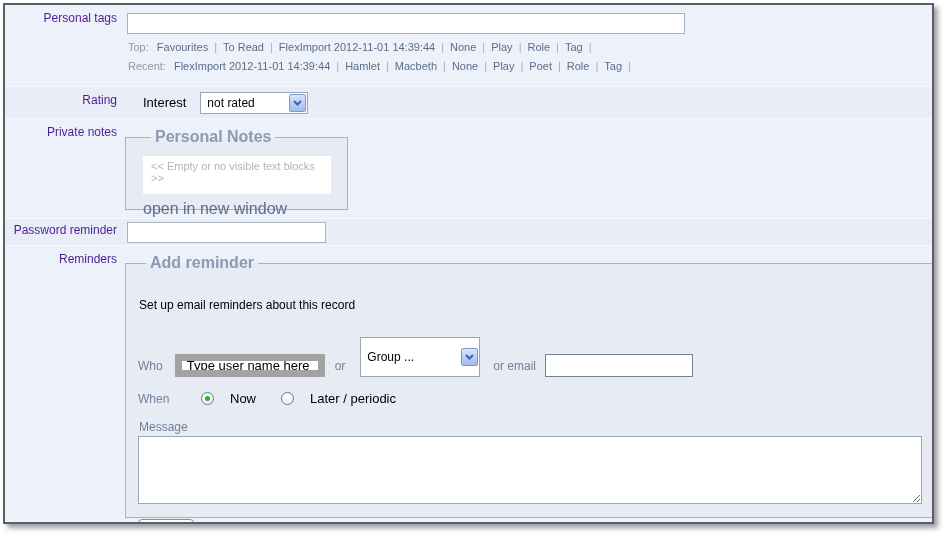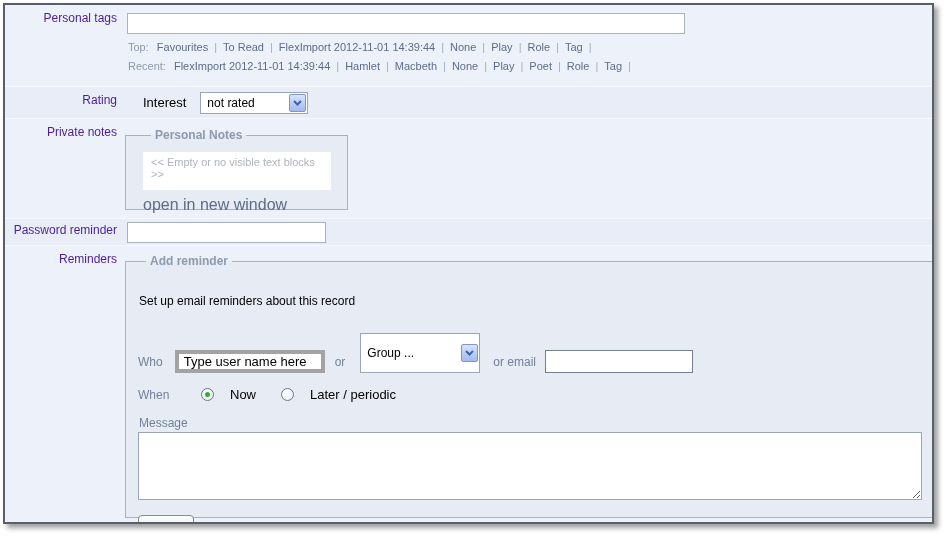--- a/index.html
+++ b/index.html
@@ -45,21 +45,21 @@
     width: 17px; height: 18px; margin-right: 1px; border: 1px solid #8196c6; border-radius: 2px;
     background: linear-gradient(180deg, #d8e4fb 0%, #b9cdf2 55%, #a3bcee 100%);
     display: flex; align-items: center; justify-content: center;
   }
 
   
   #row-private-notes { height: 99px; }
   fieldset {
     border: 1px solid #a8b2c4; background: #e7ebf3;
   }
-  legend { font-size: 12px; font-weight: bold; color: #8d9ab0; margin-left: 8px; padding: 0 4px; }
+  legend { font-size: 16px; font-weight: bold; color: #8d9ab0; margin-left: 8px; padding: 0 4px; }
   #personal-notes-fieldset { margin: 9px 0 0 0; width: 223px; height: 82px; padding: 4px 0 0 17px; }
   #notes-empty-box {
     width: 188px; height: 38px; background: #ffffff; margin-top: 6px;
     font-size: 11px; color: #b0b4bd; padding: 4px 2px 0 8px;
   }
   #open-new-window { display: inline-block; margin-top: 6px; font-size: 16px; color: #5d6d89; text-decoration: none; cursor: pointer; }
 
   
   #row-password { height: 28px; }
   #password-input {
@@ -67,21 +67,21 @@
     border: 1px solid #a9b2bf; background: #ffffff; font-size: 12px; padding: 0 4px;
   }
 
   
   #row-reminders { height: 278px; }
   #add-reminder-fieldset { margin: 8px 0 0 0; width: 810px; height: 264px; padding: 0 0 0 12px; }
   #reminder-intro { font-size: 12px; color: #000; margin: 26px 0 0 1px; }
   .who-row { display: flex; align-items: flex-end; margin-top: 25px; font-size: 12px; }
   .who-row .inline-label { color: #72819b; margin: 0 0 4px 0; }
   #who-input {
-    width: 150px; height: 23px; border: 4px solid #a3a3a3; background: #fff;
+    width: 150px; height: 23px; border: 7px solid #a3a3a3; background: #fff;
     font-size: 13px; color: #000; padding: 0 5px; margin-left: 12px;
   }
   #or-label { margin-left: 10px; }
   #group-select { width: 120px; height: 40px; margin-left: 15px; }
   #or-email-label { margin-left: 13px; }
   #email-input {
     width: 148px; height: 23px; border: 1px solid #77808f; background: #fff;
     font-size: 13px; padding: 0 5px; margin-left: 9px;
   }
   .when-row { display: flex; align-items: center; margin-top: 14px; font-size: 12px; }

